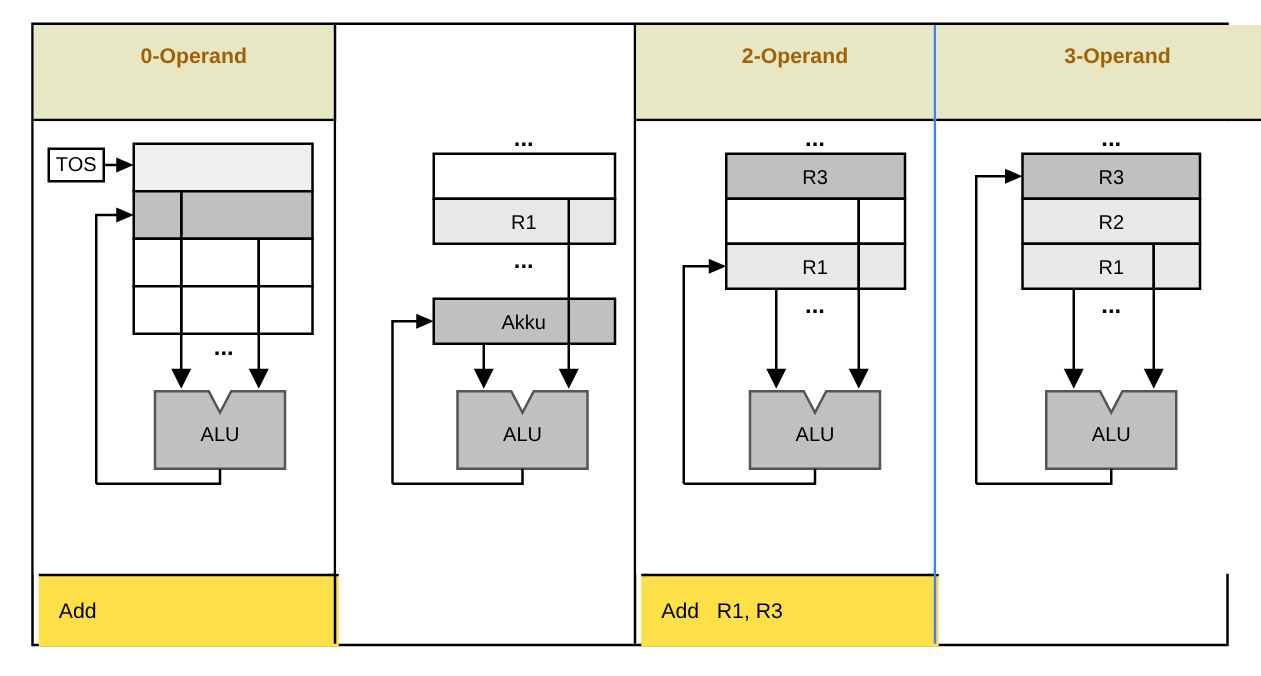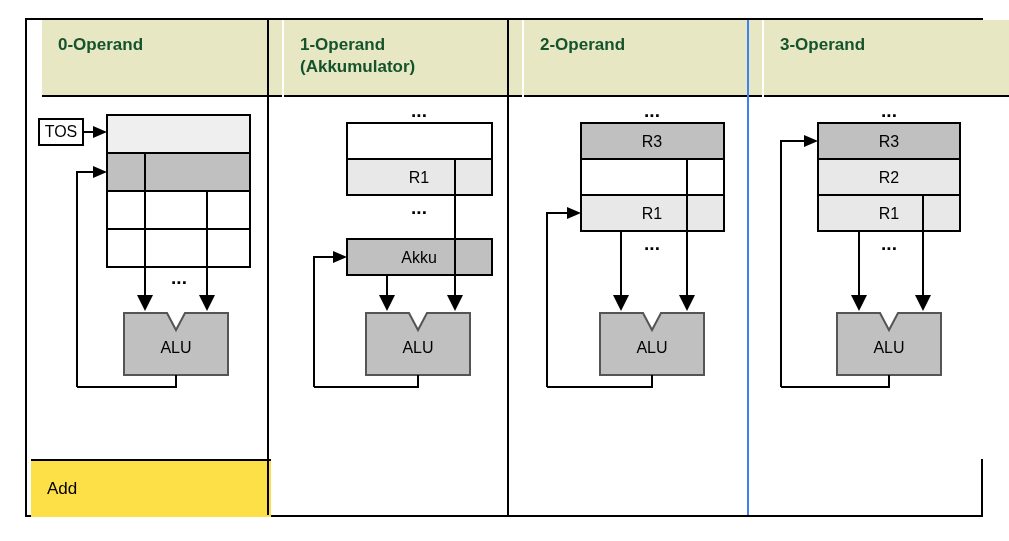--- a/index.html
+++ b/index.html
@@ -9,23 +9,23 @@
 
   .table{position:absolute;left:25px;top:18px;width:958px;height:499px;
          border:2px solid #000;box-sizing:border-box;}
 
   .col{position:absolute;top:0;height:100%;box-sizing:border-box;}
   .col.c0{left:0;width:240px;}
   .col.c1{left:240px;width:240px;border-left:2px solid #000;}
   .col.c2{left:480px;width:240px;border-left:2px solid #000;}
   .col.c3{left:720px;width:276px;border-left:2px solid #3b82f6;}
 
-  .hdr{position:absolute;left:15px;top:0;width:100%;height:77px;
+  .hdr{position:absolute;left:0;top:0;width:100%;height:77px;
        background:#e7e7c3;border-bottom:2px solid #000;box-sizing:border-box;
-       font-weight:bold;font-size:17px;color:#14532d;padding:14px 0 0 16px;line-height:22px;}
+       font-weight:bold;font-size:17px;color:#a16207;padding:14px 0 0 16px;line-height:22px;text-align:center;}
   .hdr .l2{display:block;}
 
   .body{position:absolute;left:0;top:77px;width:100%;height:362px;
         background:#fff;box-sizing:border-box;}
 
   .ftr{position:absolute;left:4px;top:439px;width:100%;height:58px;
        background:#fde047;border-top:2px solid #000;box-sizing:border-box;
        font-size:17px;color:#000;padding:18px 0 0 16px;white-space:pre;}
 
   .canvas{position:absolute;left:0;top:0;width:100%;height:100%;}
@@ -72,24 +72,20 @@
             <text x="149" y="256" font-family="Liberation Sans, sans-serif" font-size="16" text-anchor="middle" fill="#000">ALU</text>
 
             <polyline points="149,278 149,290 50,290" fill="none" stroke="#000" stroke-width="2"></polyline>
           </svg>
         </div>
       </div>
       <div class="ftr">Add</div>
     </div>
 
     <div class="col c1">
-      <div class="hdr">
-        <span>1-Operand</span>
-        <span class="l2">(Akkumulator)</span>
-      </div>
       <div class="body">
         <div class="canvas">
           <svg width="240" height="362" viewBox="0 0 240 362" xmlns="http://www.w3.org/2000/svg">
 
             <text x="150" y="20" font-family="Liberation Sans, sans-serif" font-size="19" font-weight="bold" text-anchor="middle" fill="#000">...</text>
 
             <rect x="78" y="26" width="145" height="36" fill="#ffffff" stroke="#000" stroke-width="2"></rect>
             <rect x="78" y="62" width="145" height="36" fill="#e8e8e8" stroke="#000" stroke-width="2"></rect>
             <text x="150" y="86" font-family="Liberation Sans, sans-serif" font-size="16" text-anchor="middle" fill="#000">R1</text>
 
@@ -146,20 +142,21 @@
             <line x1="178" y1="62" x2="178" y2="200" stroke="#000" stroke-width="2"></line>
             <polygon points="178,214 170,198 186,198" fill="#000"></polygon>
 
             <path d="M 91 216 L 134 216 L 143 233 L 152 216 L 195 216 L 195 278 L 91 278 Z" fill="#c0c0c0" stroke="#555" stroke-width="2"></path>
             <text x="143" y="256" font-family="Liberation Sans, sans-serif" font-size="16" text-anchor="middle" fill="#000">ALU</text>
 
             <polyline points="143,278 143,290 38,290" fill="none" stroke="#000" stroke-width="2"></polyline>
           </svg>
         </div>
       </div>
+      <div class="ftr">Add   R1, R3</div>
     </div>
 
     <div class="col c3">
       <div class="hdr">
         <span>3-Operand</span>
         <span class="l2"></span>
       </div>
       <div class="body">
         <div class="canvas">
           <svg width="234" height="362" viewBox="0 0 234 362" xmlns="http://www.w3.org/2000/svg">

